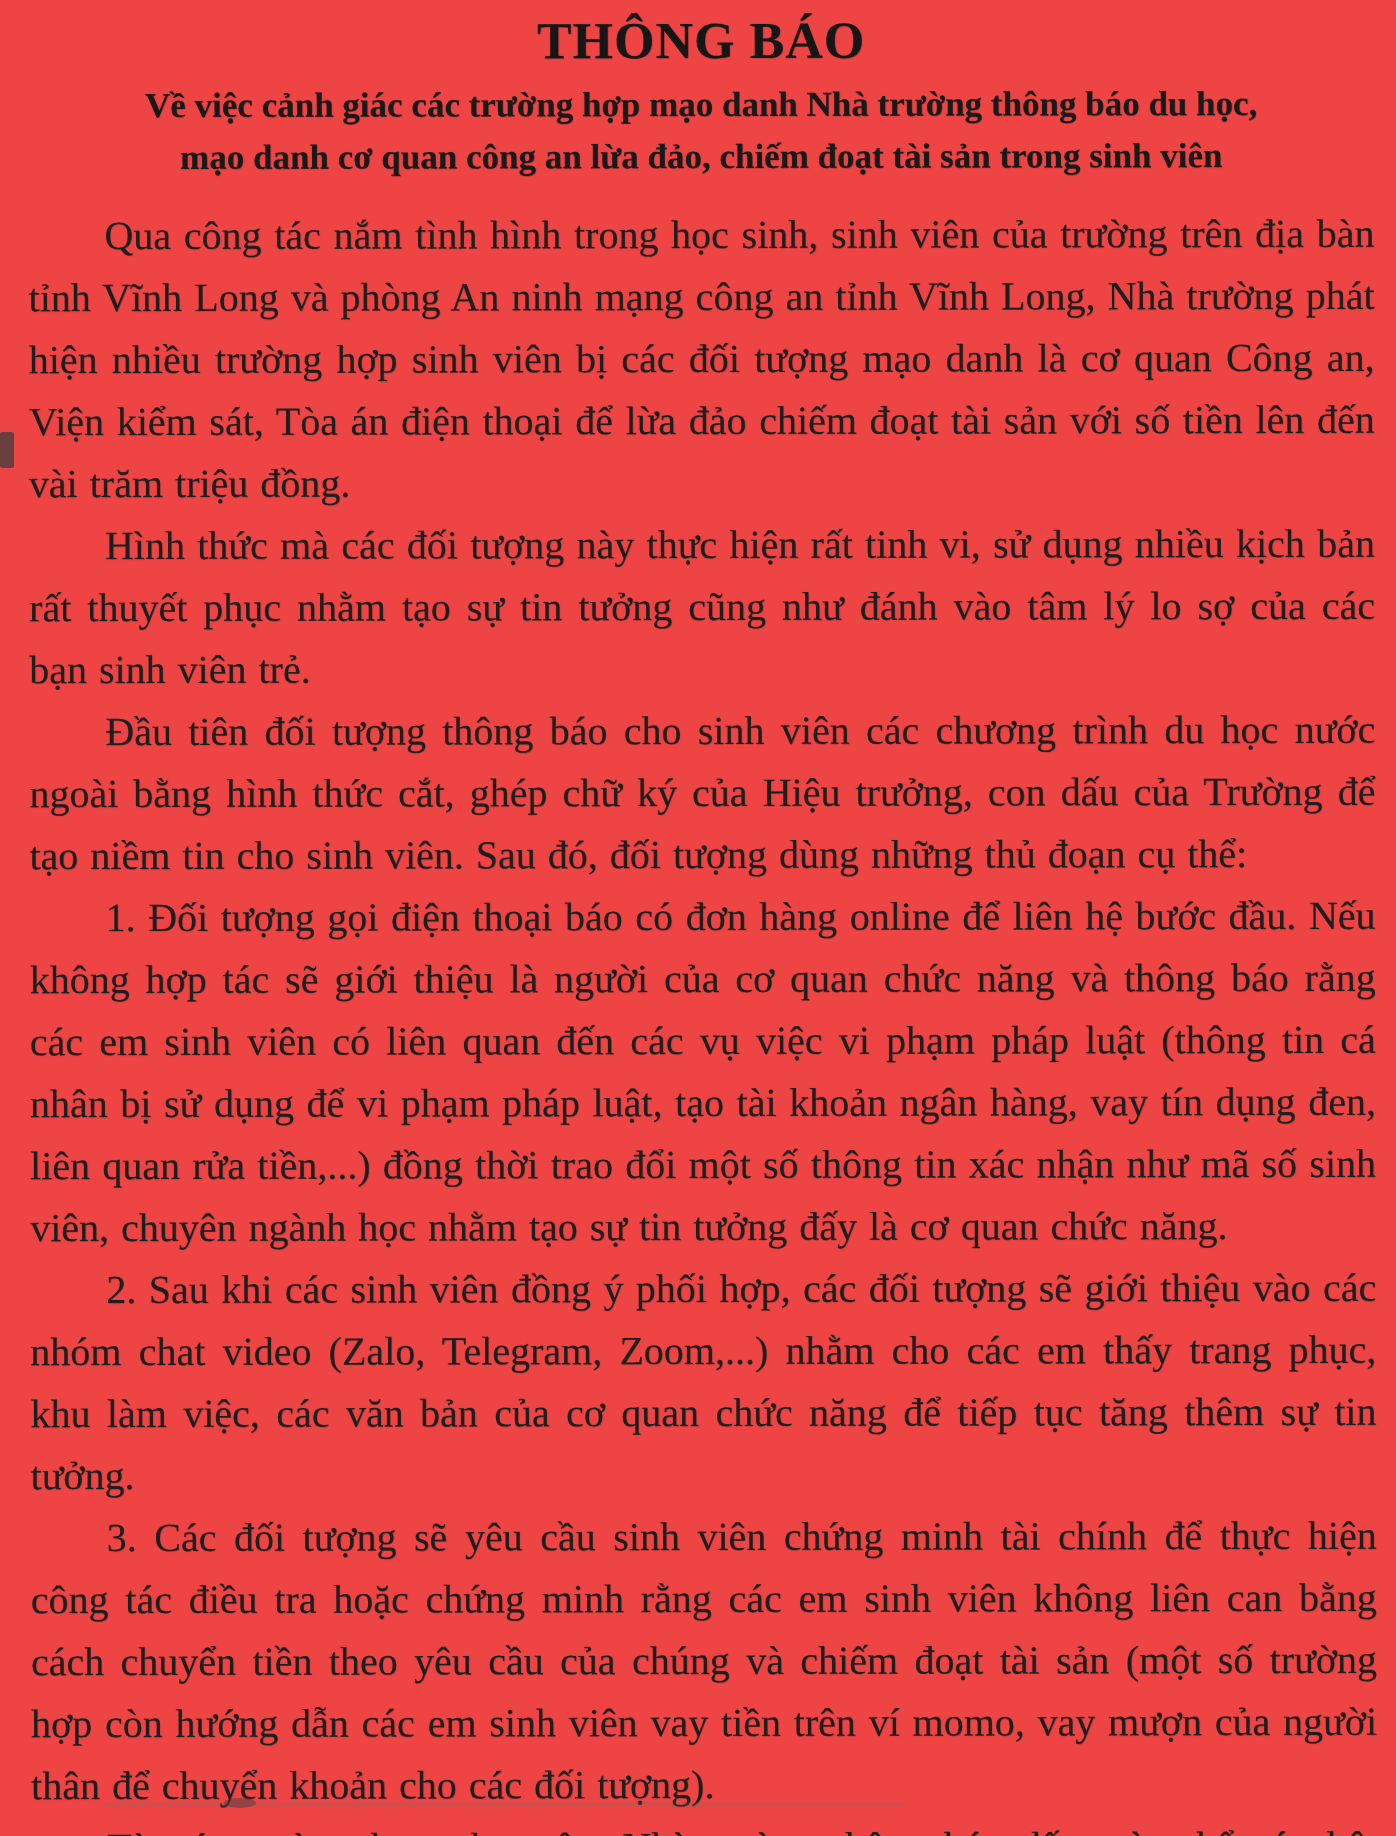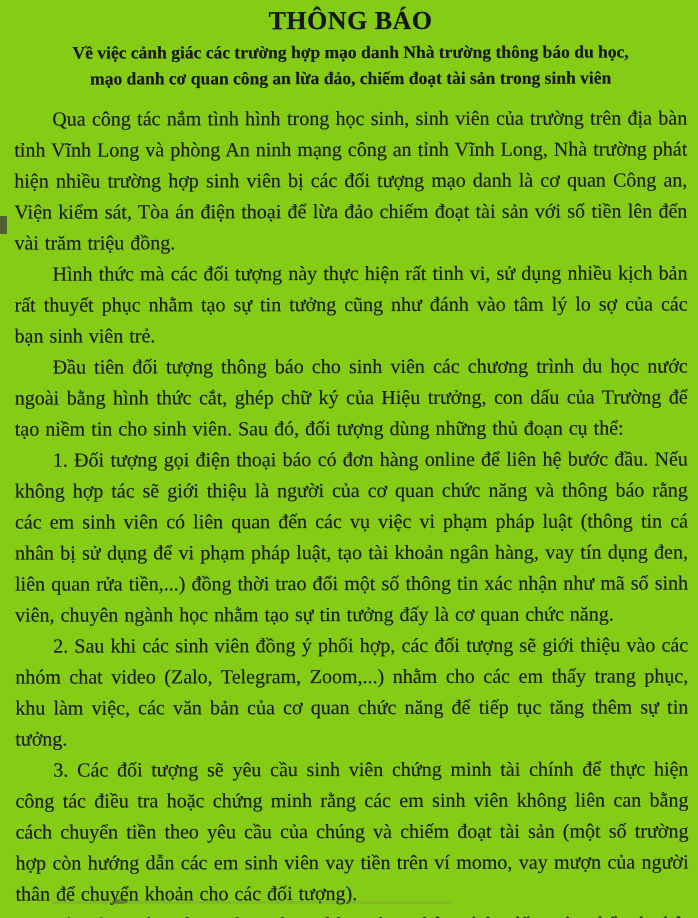--- a/index.html
+++ b/index.html
@@ -5,21 +5,21 @@
   html, body {
     margin: 0;
     padding: 0;
     background: #ffffff;
   }
   .page {
     position: relative;
     width: 698px;
     height: 918px;
     margin: 0;
-    background: #84cc16;
+    background: #ef4444;
     overflow: hidden;
     box-sizing: border-box;
     padding: 4px 11px 0 14px;
     font-family: "Liberation Serif", "DejaVu Serif", serif;
     color: #1e1e1e;
   }
   .content {
     transform: rotate(-0.1deg);
     transform-origin: 50% 0;
   }

